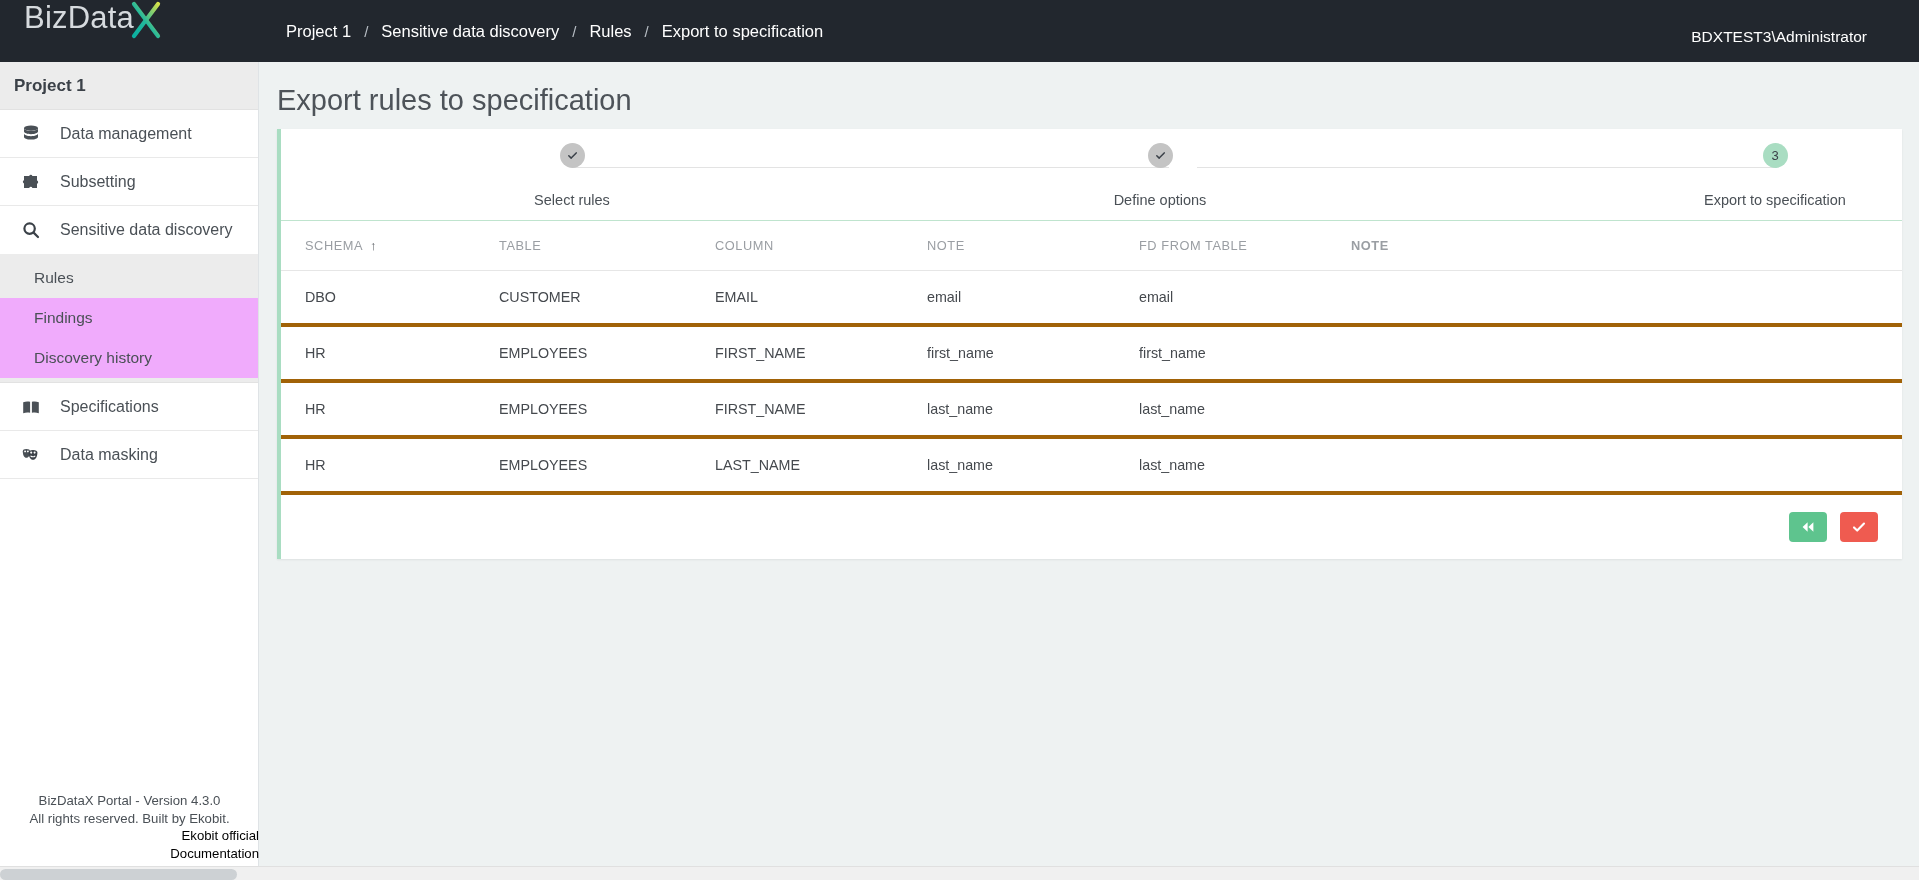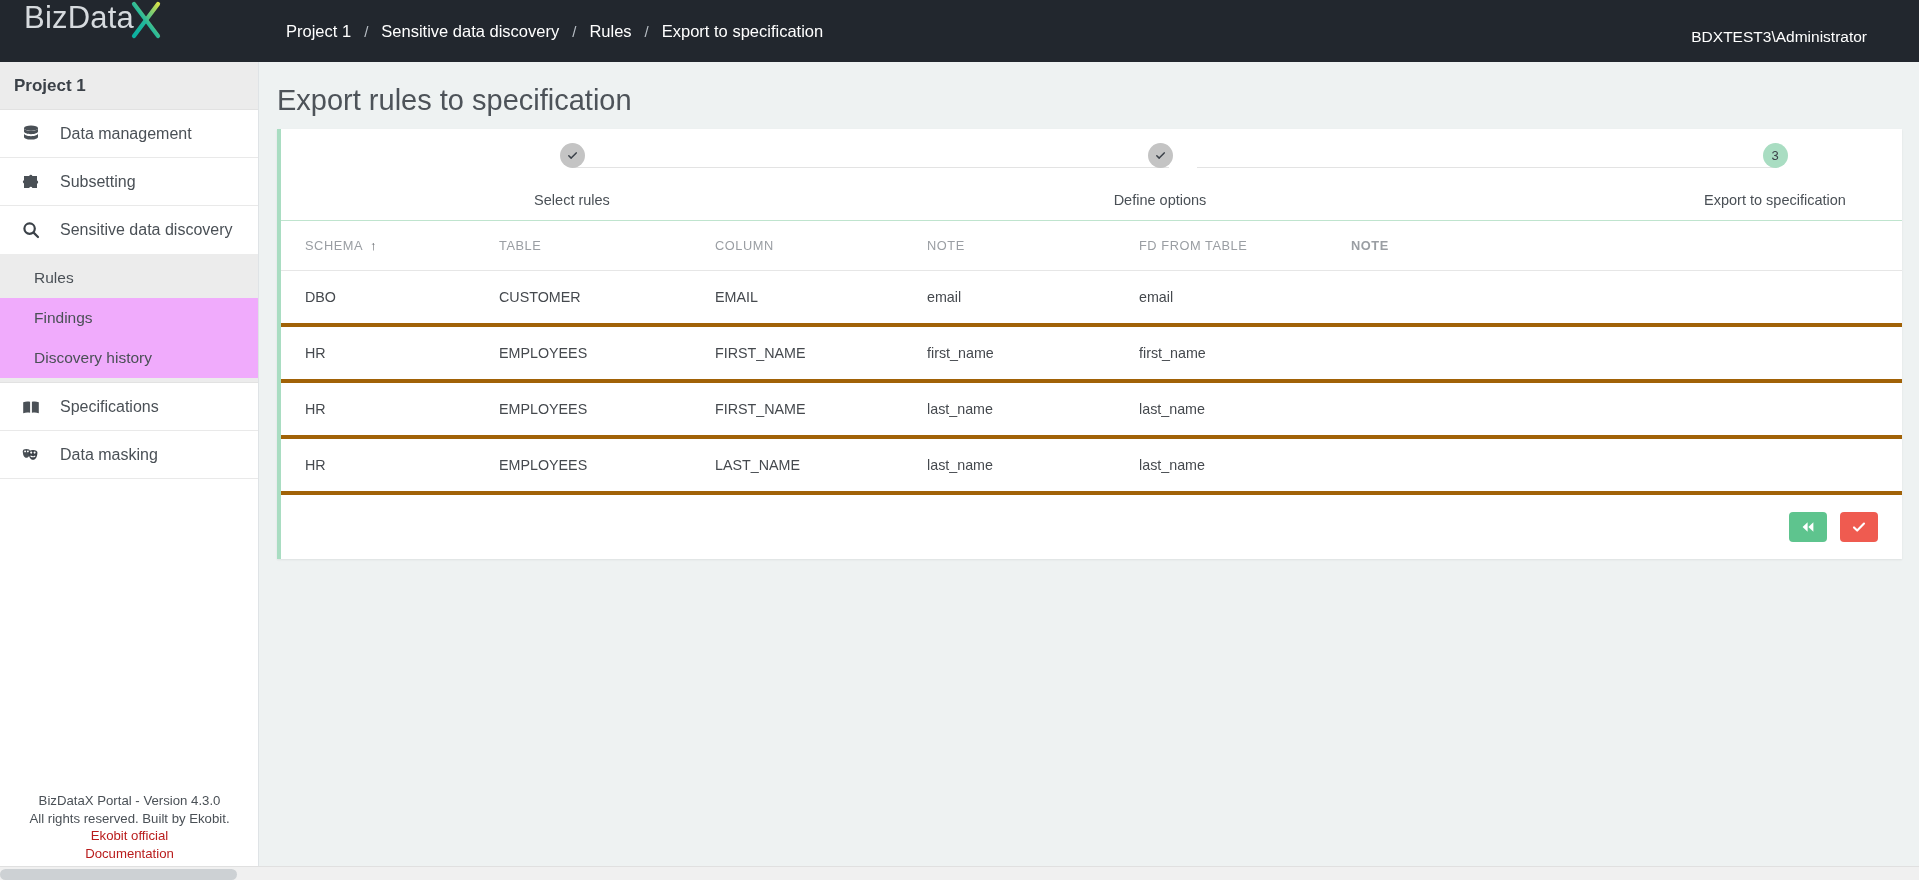--- a/index.html
+++ b/index.html
@@ -67,21 +67,21 @@
   }
   .sub-item .label { font-size: 15.5px; color: #4a5056; }
   .sub-item.inactive { background: #f0abfc; }
   .sub-item.active { background: #ececec; }
 
   
   .side-footer {
     position: absolute; bottom: 18px; left: 0; width: 259px; text-align: center;
     font-size: 13.2px; color: #4a5056; line-height: 1.32;
   }
-  .side-footer a { color: #b91c1c; text-decoration: none; display: block; }
+  .side-footer a { color: #000000; text-decoration: none; display: block; text-align: right; }
 
   
   .main {
     position: absolute; top: 62px; left: 259px; width: 1660px; height: 818px;
     background: #eef2f2; overflow: hidden;
   }
   .page-title {
     margin: 22px 0 0 18px; font-size: 29px; color: #4d5359; font-weight: 400;
   }
 

